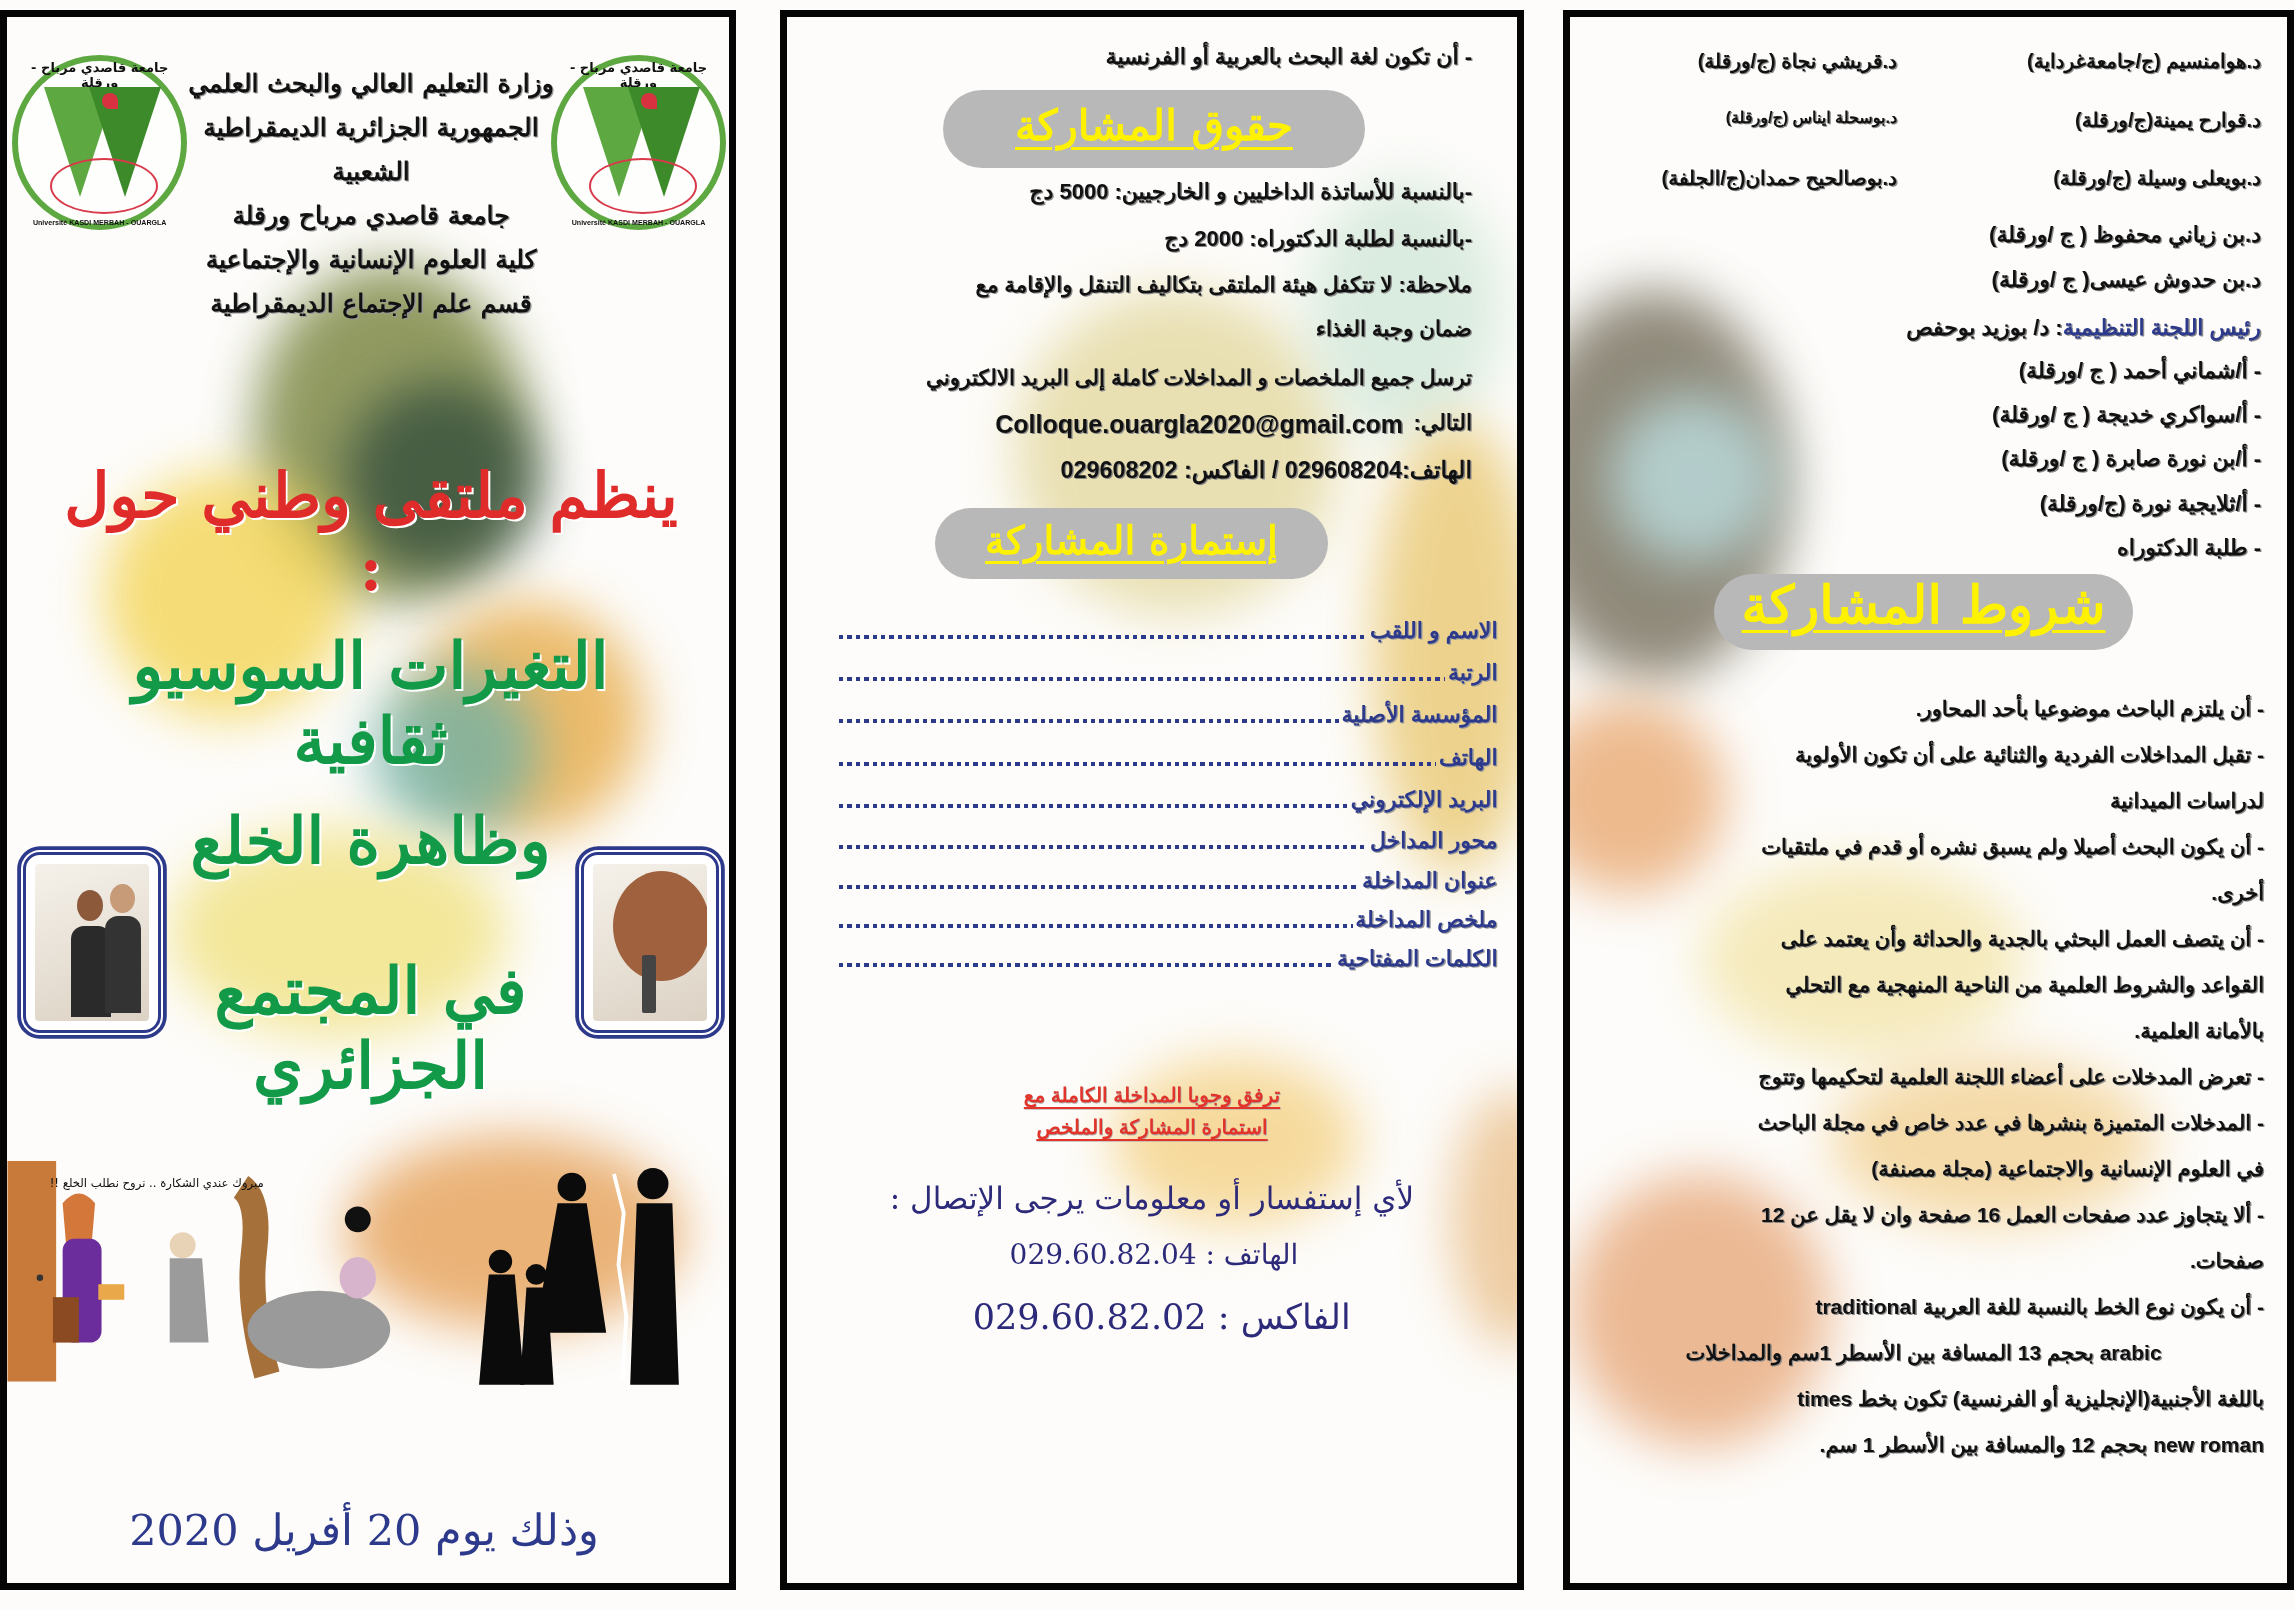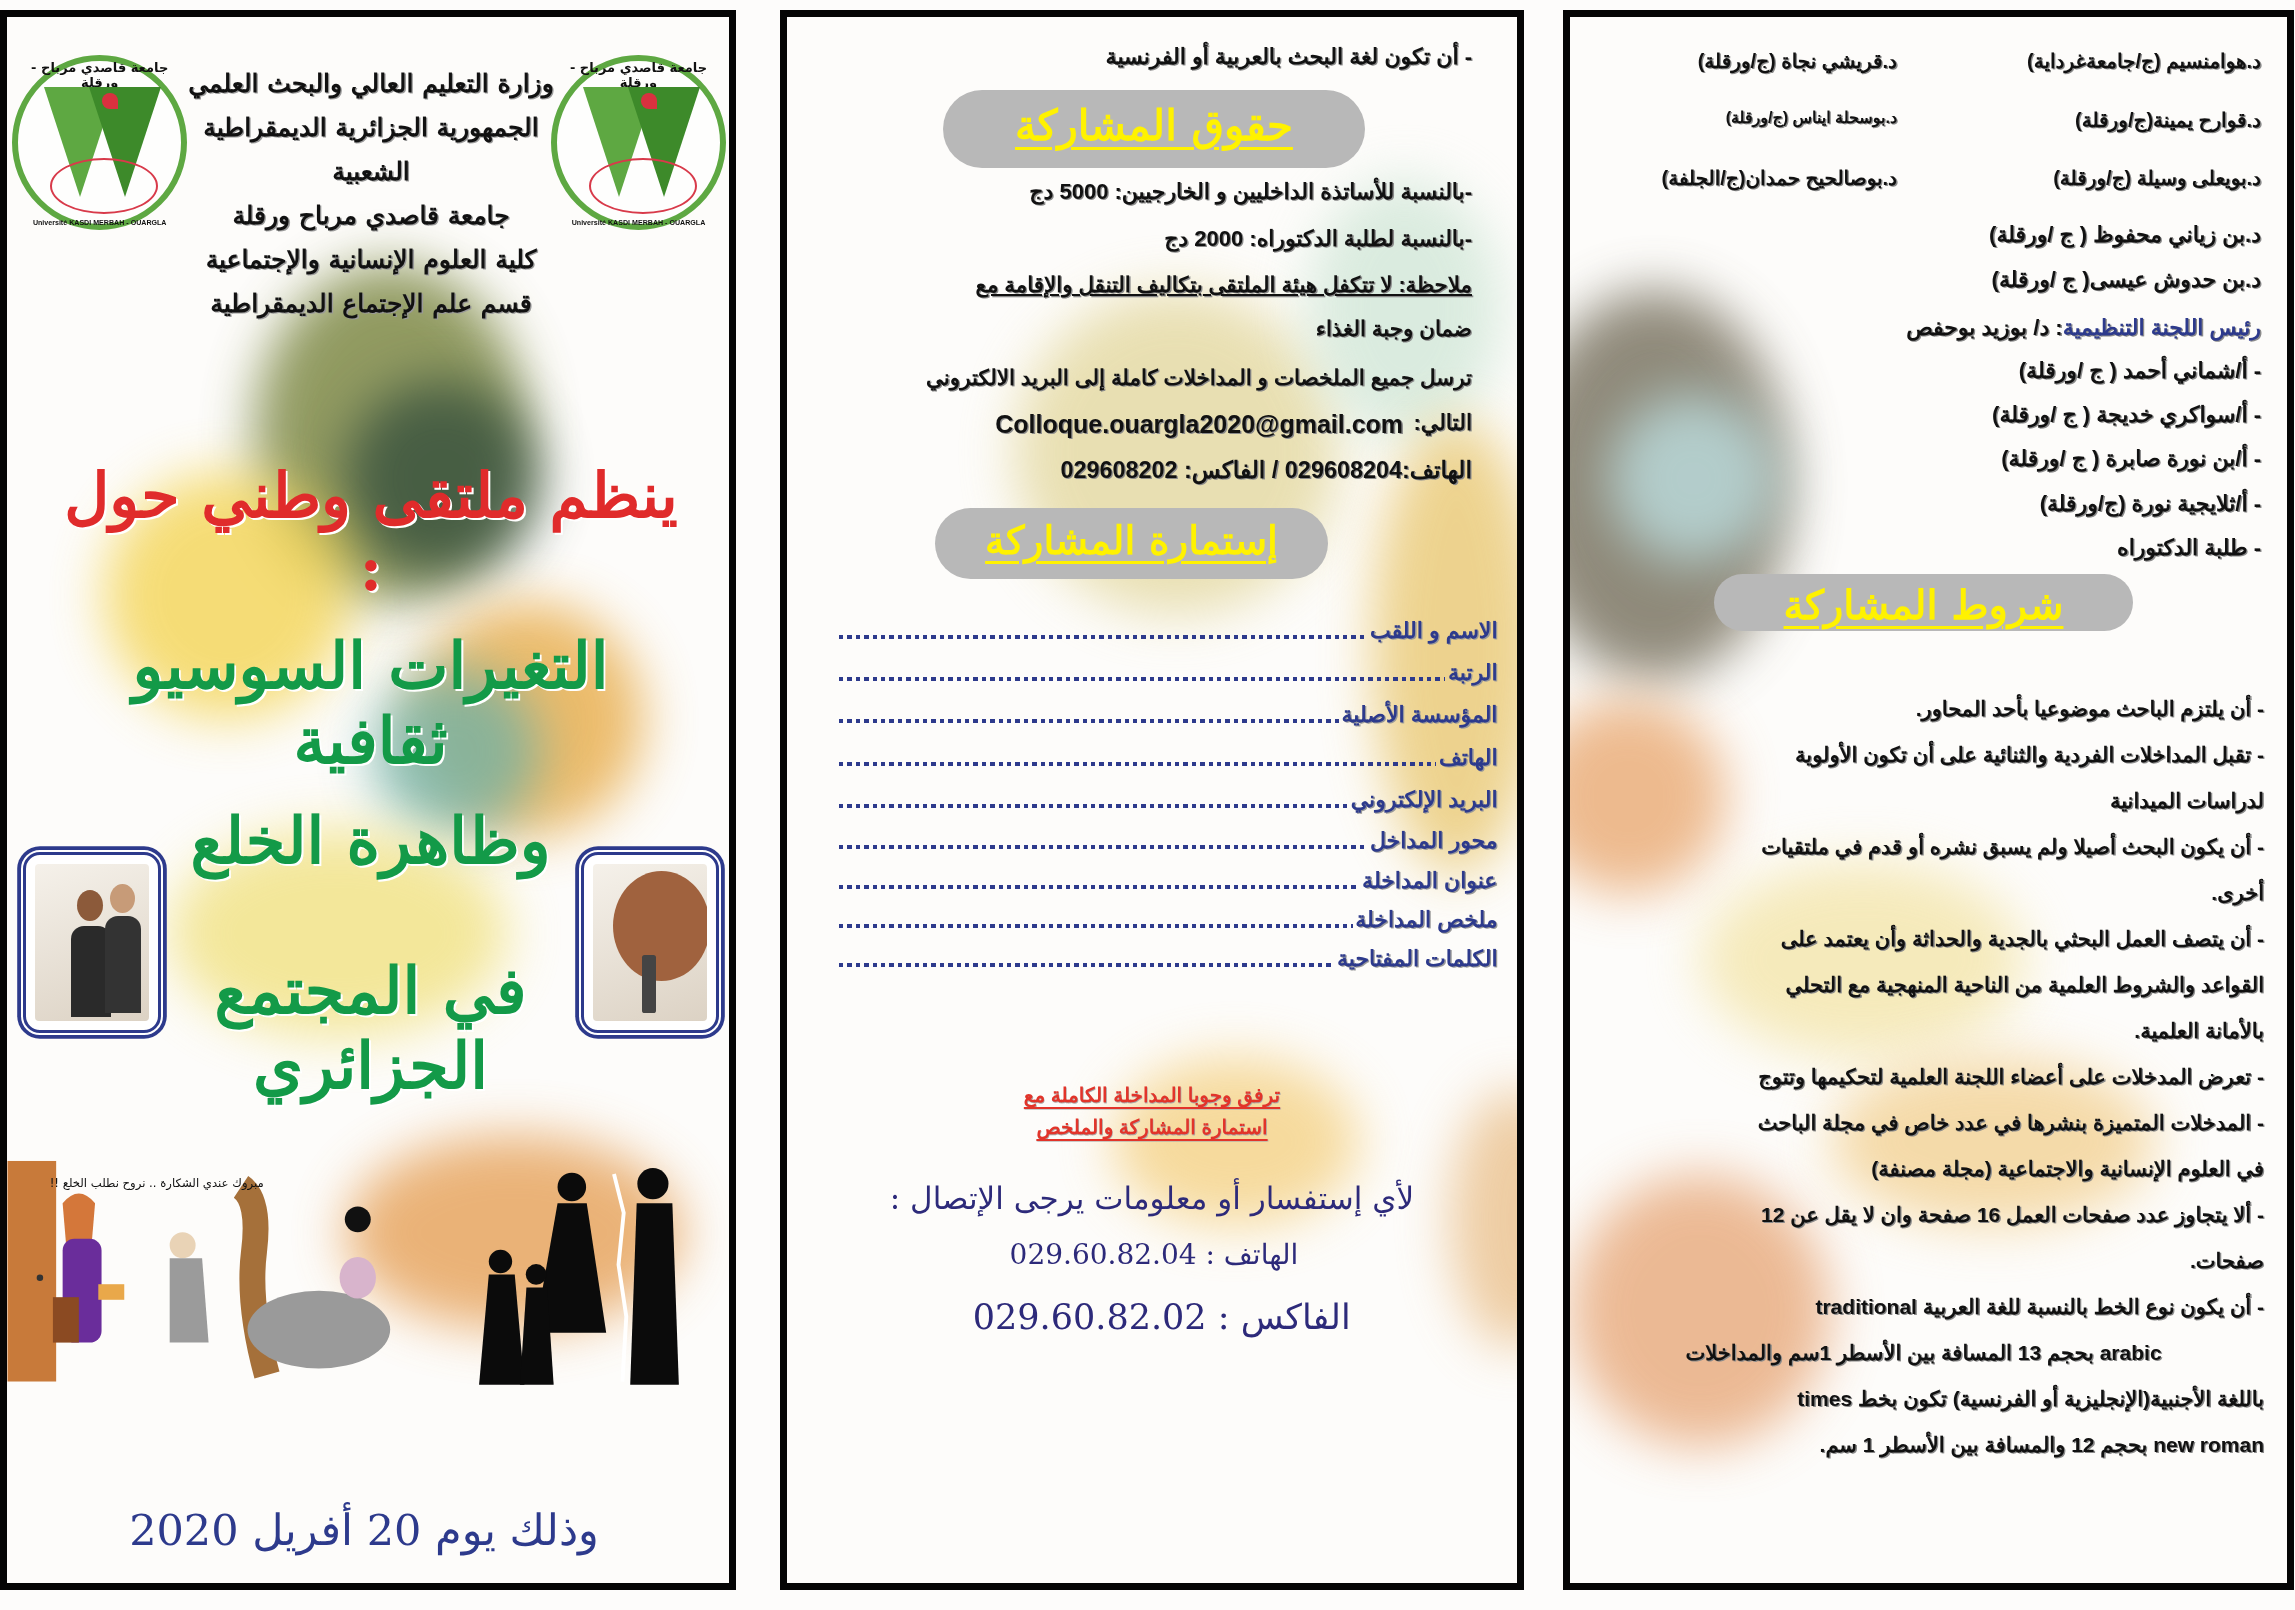--- a/index.html
+++ b/index.html
@@ -200,21 +200,21 @@
   <div class="bokeh" style="left:585px;top:403px;width:169px;height:455px;background:#e8c56a;"></div>
   <div class="bokeh" style="left:325px;top:1040px;width:247px;height:169px;background:#f4cf7e;"></div>
   <div class="bokeh" style="left:663px;top:1072px;width:130px;height:260px;background:#e9bd86;"></div>
 
   <div class="txt abs" style="right:45px;top:27px;font-size:22px;">- أن تكون لغة البحث بالعربية أو الفرنسية</div>
 
   <div class="pill" style="left:156px;top:73px;width:422px;height:78px;font-size:42px;line-height:71px;">حقوق المشاركة</div>
 
   <div class="txt abs" style="right:45px;top:162px;font-size:22px;">-بالنسبة للأساتذة الداخليين و الخارجيين: 5000 دج</div>
   <div class="txt abs" style="right:45px;top:209px;font-size:22px;">-بالنسبة لطلبة الدكتوراه: 2000 دج</div>
-  <div class="txt abs" style="right:45px;top:255px;font-size:21.4px;text-decoration:underline;">ملاحظة: لا تتكفل هيئة الملتقى بتكاليف التنقل والإقامة مع</div>
+  <div class="txt abs" style="right:45px;top:255px;font-size:21.4px;">ملاحظة: لا تتكفل هيئة الملتقى بتكاليف التنقل والإقامة مع</div>
   <div class="txt abs" style="right:45px;top:299px;font-size:21.4px;">ضمان وجبة الغذاء</div>
   <div class="txt abs" style="right:45px;top:348px;font-size:21.4px;">ترسل جميع الملخصات و المداخلات كاملة إلى البريد الالكتروني</div>
   <div class="abs" style="right:45px;top:393px;display:flex;flex-direction:row-reverse;gap:10.4px;">
     <span class="txt" style="font-size:22px;">التالي:</span>
     <span class="txt" style="font-size:25px;direction:ltr;">Colloque.ouargla2020@gmail.com</span>
   </div>
   <div class="txt abs" style="right:45px;top:439px;font-size:23.4px;">الهاتف:029608204  /   الفاكس: 029608202</div>
 
   <div class="pill" style="left:148px;top:491px;width:393px;height:71px;font-size:39px;line-height:65px;">إستمارة المشاركة</div>
 
@@ -285,21 +285,21 @@
     <span class="txt" style="font-size:22px;color:#2d3a8c;">رئيس اللجنة التنظيمية</span>
     <span class="txt" style="font-size:22px;"> : د/ بوزيد بوحفص</span>
   </div>
 
   <div class="txt abs" style="right:26px;top:341px;font-size:22px;">- أ/شماني أحمد ( ج /ورقلة)</div>
   <div class="txt abs" style="right:26px;top:385px;font-size:22px;">- أ/سواكري خديجة ( ج /ورقلة)</div>
   <div class="txt abs" style="right:26px;top:429px;font-size:22px;">- أ/بن نورة صابرة ( ج /ورقلة)</div>
   <div class="txt abs" style="right:26px;top:474px;font-size:22px;">- أ/ثلايجية نورة   (ج/ورقلة)</div>
   <div class="txt abs" style="right:26px;top:518px;font-size:22px;">- طلبة الدكتوراه</div>
 
-  <div class="pill" style="left:144px;top:557px;width:419px;height:57px;font-size:40px;line-height:62px;">شروط المشاركة</div>
+  <div class="pill" style="left:144px;top:557px;width:419px;height:76px;font-size:52px;line-height:62px;">شروط المشاركة</div>
 
   <div class="abs" style="right:23px;top:669px;left:13px;">
     <div class="txt" style="font-size:21px;line-height:46px;">- أن يلتزم الباحث موضوعيا بأحد المحاور.</div>
     <div class="txt" style="font-size:21px;line-height:46px;">- تقبل المداخلات الفردية والثنائية على أن تكون الأولوية</div>
     <div class="txt" style="font-size:21px;line-height:46px;">لدراسات الميدانية</div>
     <div class="txt" style="font-size:21px;line-height:46px;">- أن يكون البحث أصيلا ولم يسبق نشره أو قدم في ملتقيات</div>
     <div class="txt" style="font-size:21px;line-height:46px;">أخرى.</div>
     <div class="txt" style="font-size:21px;line-height:46px;">- أن يتصف العمل البحثي بالجدية والحداثة وأن يعتمد على</div>
     <div class="txt" style="font-size:21px;line-height:46px;">القواعد والشروط العلمية من الناحية المنهجية مع التحلي</div>
     <div class="txt" style="font-size:21px;line-height:46px;">بالأمانة العلمية.</div>

